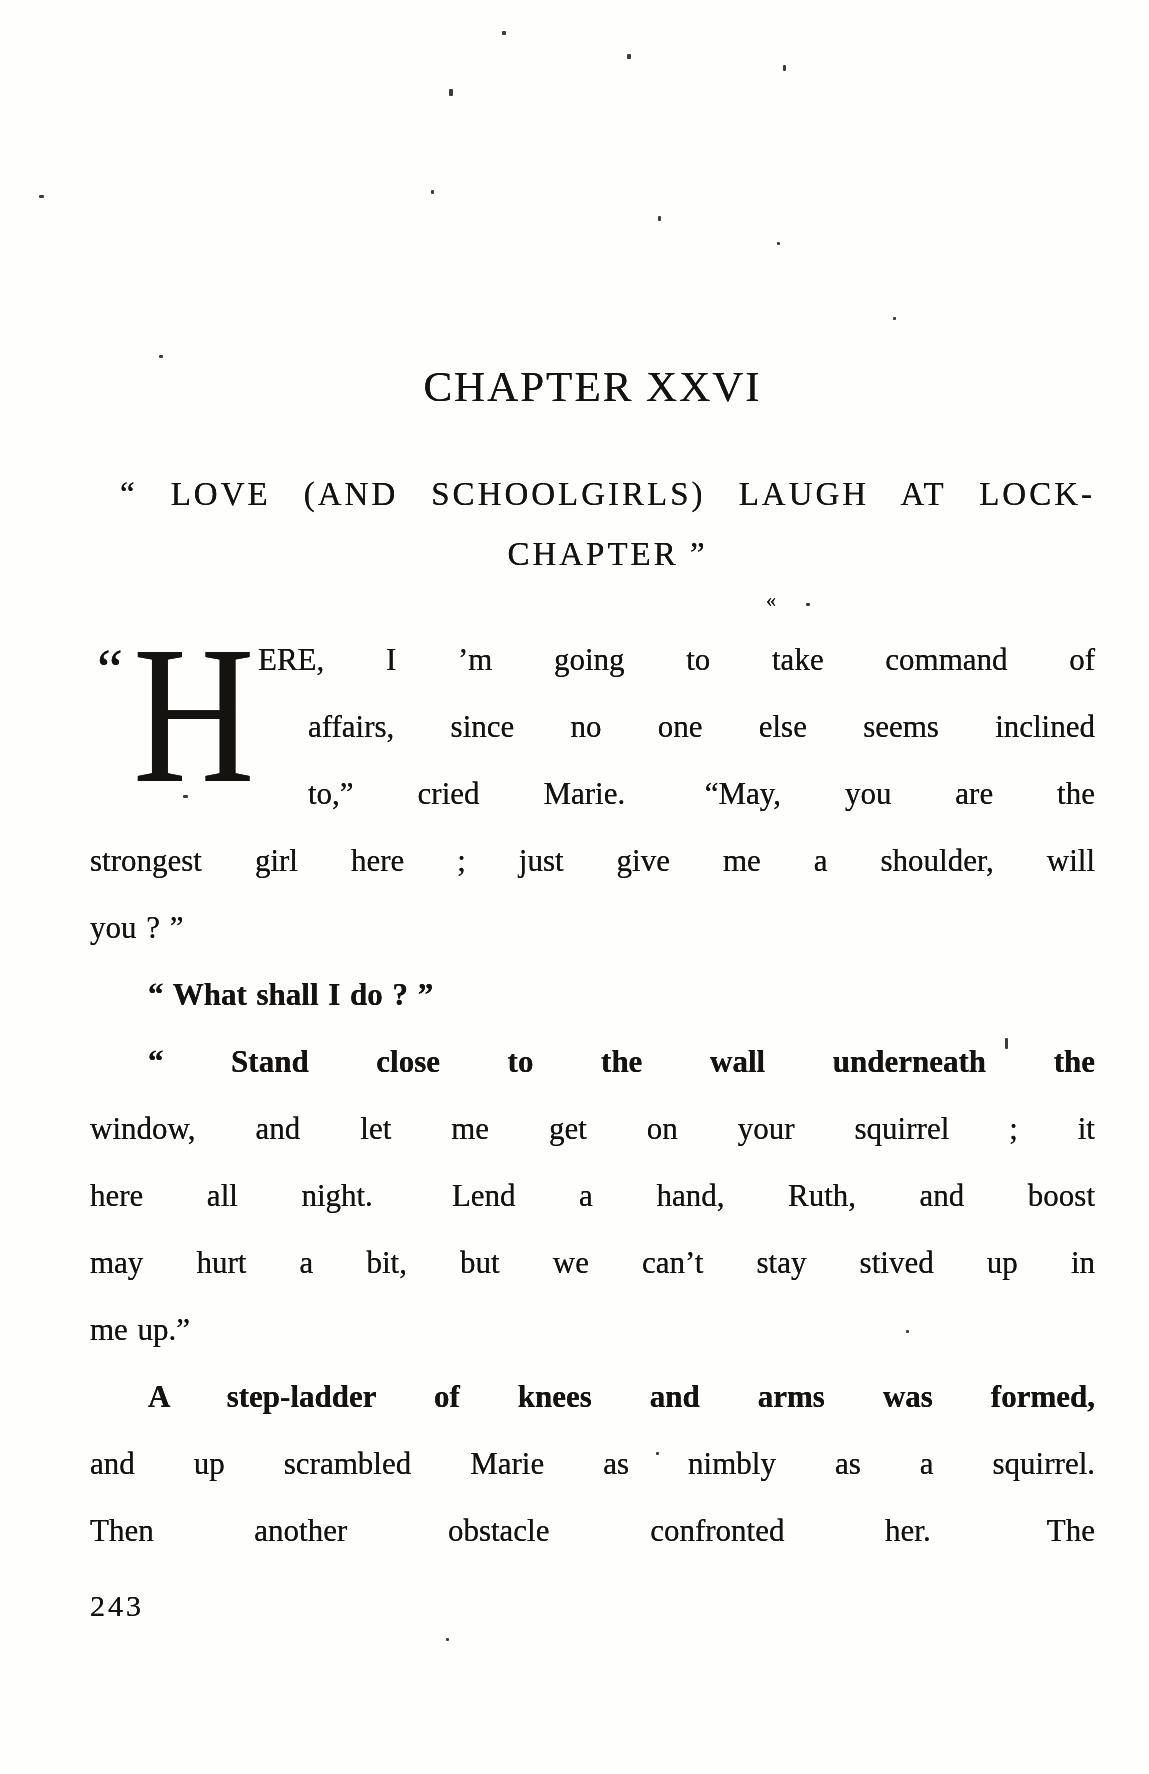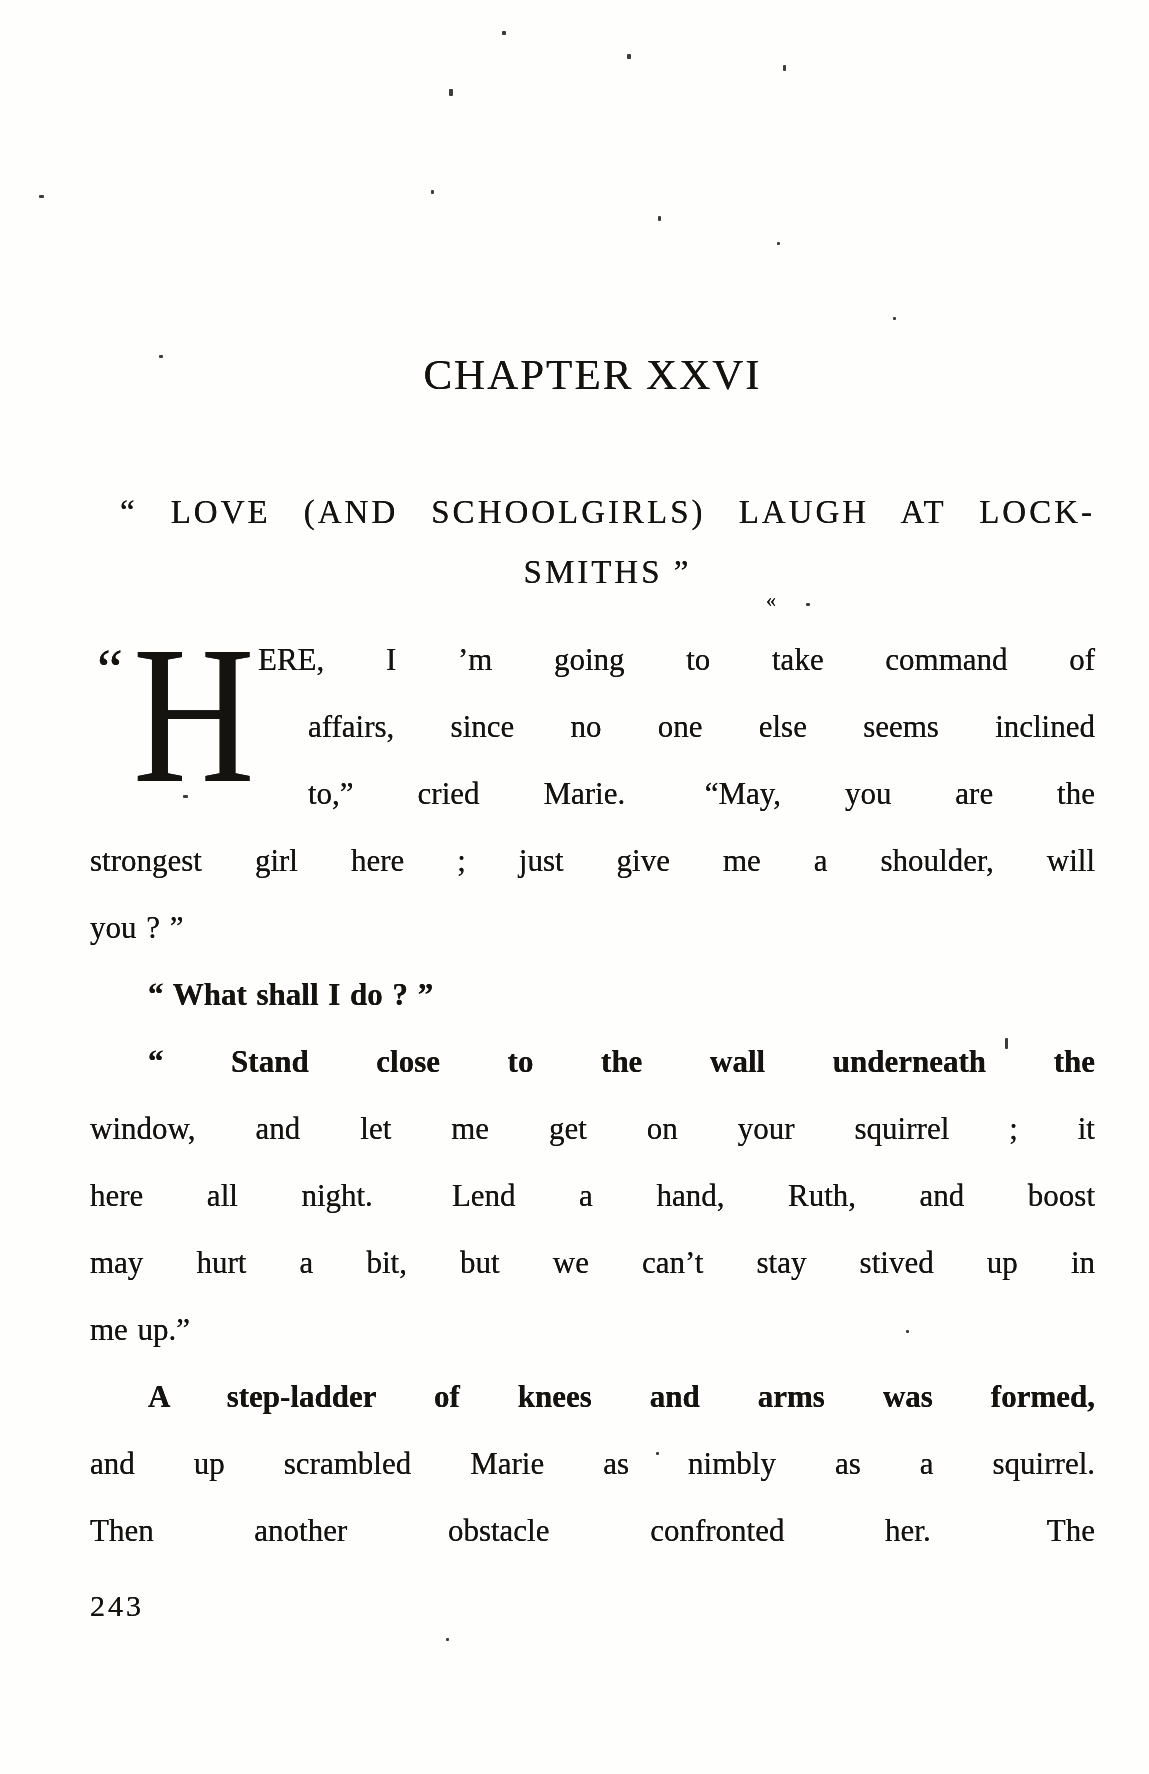--- a/index.html
+++ b/index.html
@@ -7,25 +7,25 @@
     position:relative;
     width:1149px;height:1774px;
     background:#fefefdff;
     margin:0 auto;
     overflow:hidden;
     color:#151310;
     font-family:"Liberation Serif","DejaVu Serif",serif;
     text-shadow:0 0 .6px currentColor;
   }
   .heading{
-    position:absolute;left:90px;top:352px;width:1005px;
+    position:absolute;left:90px;top:364px;width:1005px;
     font-size:43px;line-height:46px;letter-spacing:2px;
     text-align:center;white-space:nowrap;
   }
-  .subtitle{position:absolute;left:120px;top:482px;width:975px;}
+  .subtitle{position:absolute;left:120px;top:464px;width:975px;}
   .subtitle .sub1{
     font-size:33px;line-height:60px;letter-spacing:3px;
     text-align:justify;text-align-last:justify;
   }
   .subtitle .sub2{
     font-size:33px;line-height:60px;letter-spacing:3px;
     text-align:center;
   }
   .body-block{position:absolute;left:90px;top:626px;width:1005px;}
   .line{
@@ -59,21 +59,21 @@
 </style>
 </head>
 <body>
 
 <div class="page">
 
   <div class="heading">CHAPTER XXVI</div>
 
   <div class="subtitle">
     <div class="sub1">“ LOVE (AND SCHOOLGIRLS) LAUGH AT LOCK-</div>
-    <div class="sub2">SMITHS ”</div>
+    <div class="sub2">CHAPTER ”</div>
   </div>
 
   <div class="body-block">
     <span class="openq">“</span>
     <span class="dropcap">
         <span class="dc-inner">H</span>
       </span>
 
     <div class="line j pad-a">ERE, I ’m going to take command of</div>
     <div class="line j pad-b">affairs, since no one else seems inclined</div>

